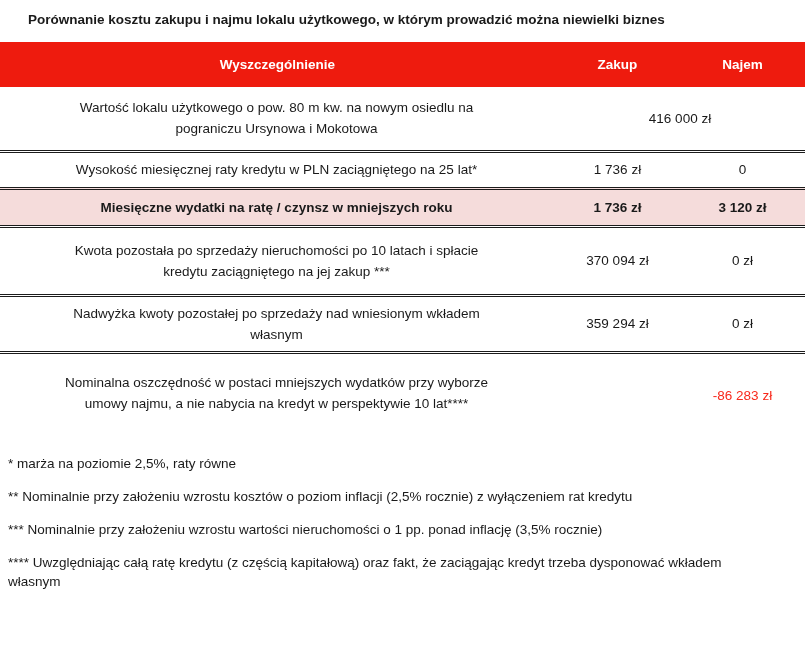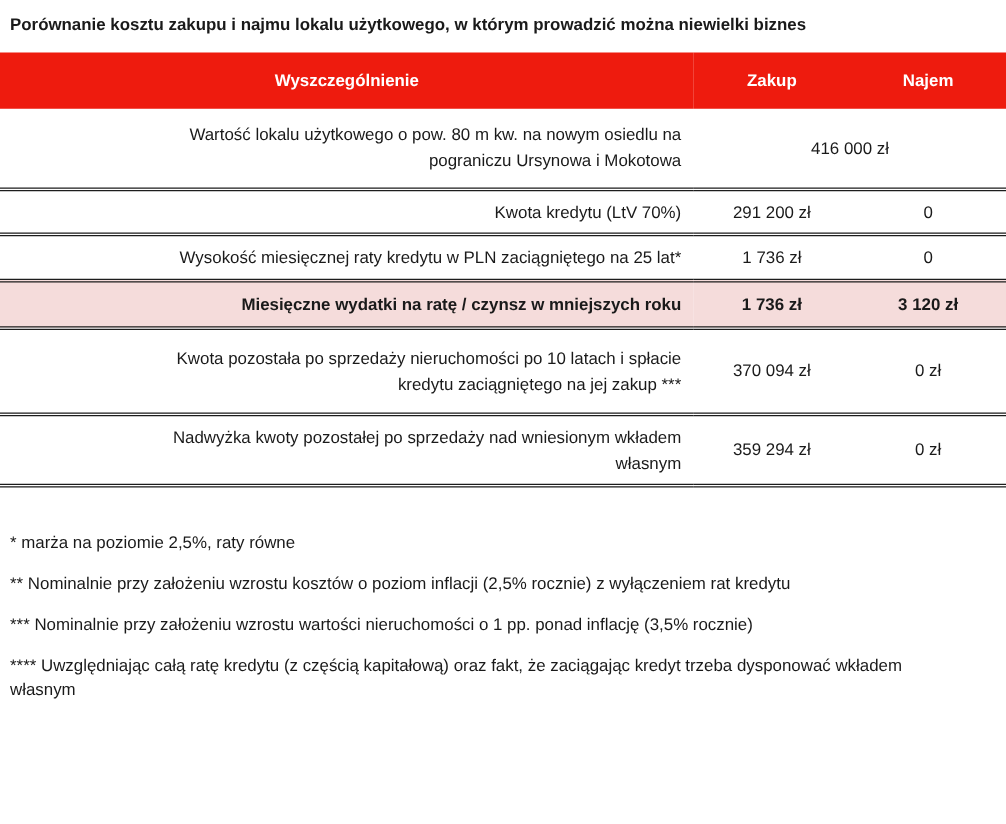--- a/index.html
+++ b/index.html
@@ -19,20 +19,21 @@
     background: #ffffff;
     font-family: "Liberation Sans", sans-serif;
     color: var(--text);
     font-size: 13.5px;
   }
   .title {
     font-weight: bold;
     padding: 11px 8px 0 8px;
     margin-bottom: 14px;
     line-height: 17px;
+    margin-left: 20px;
   }
   table.cmp {
     width: 805px;
     table-layout: fixed;
     border-collapse: collapse;
   }
   col.c-label { width: 555px; }
   col.c-zakup { width: 125px; }
   col.c-najem { width: 125px; }
   thead th {
@@ -46,21 +47,21 @@
   }
   tbody td {
     vertical-align: middle;
     border-bottom: 3px double var(--border);
     font-size: 13.5px;
   }
   td.label {
     padding: 6px 10px 6px 8px;
     white-space: pre-line;
     line-height: 21px;
-    text-align: right;
+    text-align: center;
   }
   td.val { text-align: center; padding: 0 4px; }
   tr.highlight td { background: var(--highlight_bg); font-weight: bold; }
   tr.r1 { height: 64px; }
   tr.r2 { height: 33px; }
   tr.r3 { height: 37px; }
   tr.r4 { height: 37px; }
   tr.r5 { height: 38px; }
   tr.r6 { height: 46px; }
   tr.r7 { height: 69px; }
@@ -95,25 +96,20 @@
         <th>Zakup</th>
         <th>Najem</th>
       </tr>
     </thead>
     <tbody>
       <tr class="r1">
         <td class="label">Wartość lokalu użytkowego o pow. 80 m kw. na nowym osiedlu na
 pograniczu Ursynowa i Mokotowa</td>
         <td class="val" colspan="2">416 000 zł</td>
       </tr>
-      <tr class="r2">
-        <td class="label">Kwota kredytu (LtV 70%)</td>
-        <td class="val">291 200 zł</td>
-        <td class="val">0</td>
-      </tr>
       <tr class="r3">
         <td class="label">Wysokość miesięcznej raty kredytu w PLN zaciągniętego na 25 lat*</td>
         <td class="val">1 736 zł</td>
         <td class="val">0</td>
       </tr>
       <tr class="r5 highlight">
         <td class="label">Miesięczne wydatki na ratę / czynsz w mniejszych roku</td>
         <td class="val">1 736 zł</td>
         <td class="val">3 120 zł</td>
       </tr>
@@ -122,20 +118,26 @@
 kredytu zaciągniętego na jej zakup ***</td>
         <td class="val">370 094 zł</td>
         <td class="val">0 zł</td>
       </tr>
       <tr class="r8">
         <td class="label">Nadwyżka kwoty pozostałej po sprzedaży nad wniesionym wkładem
 własnym</td>
         <td class="val">359 294 zł</td>
         <td class="val">0 zł</td>
       </tr>
+      <tr class="r9 no-border">
+        <td class="label">Nominalna oszczędność w postaci mniejszych wydatków przy wyborze
+umowy najmu, a nie nabycia na kredyt w perspektywie 10 lat****</td>
+        <td class="val"></td>
+        <td class="val negative">-86 283 zł</td>
+      </tr>
     </tbody>
   </table>
 
   <div class="footnotes">
     <p>* marża na poziomie 2,5%, raty równe</p>
     <p>** Nominalnie przy założeniu wzrostu kosztów o poziom inflacji (2,5% rocznie) z wyłączeniem rat kredytu</p>
     <p>*** Nominalnie przy założeniu wzrostu wartości nieruchomości o 1 pp. ponad inflację (3,5% rocznie)</p>
     <p>**** Uwzględniając całą ratę kredytu (z częścią kapitałową) oraz fakt, że zaciągając kredyt trzeba dysponować wkładem
 własnym</p>
   </div>

